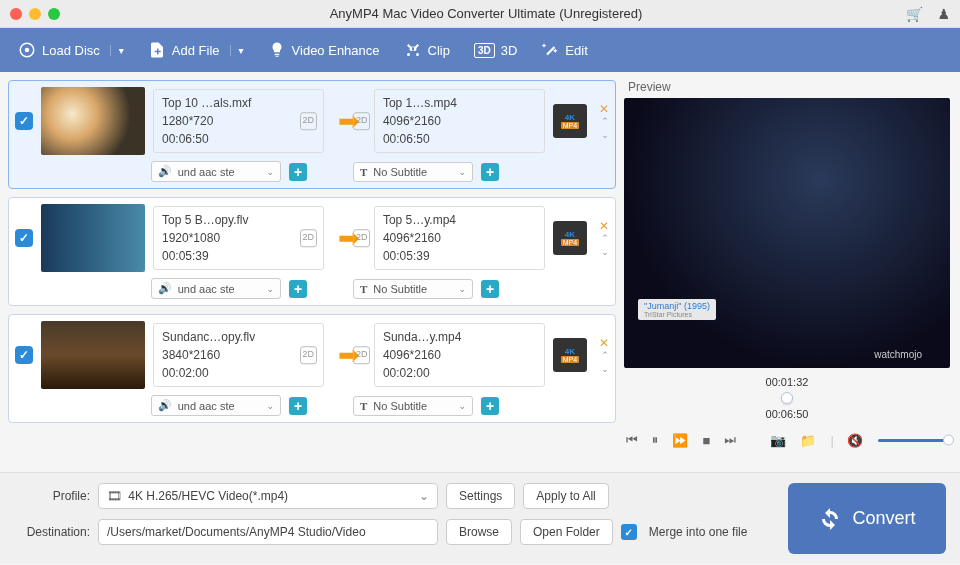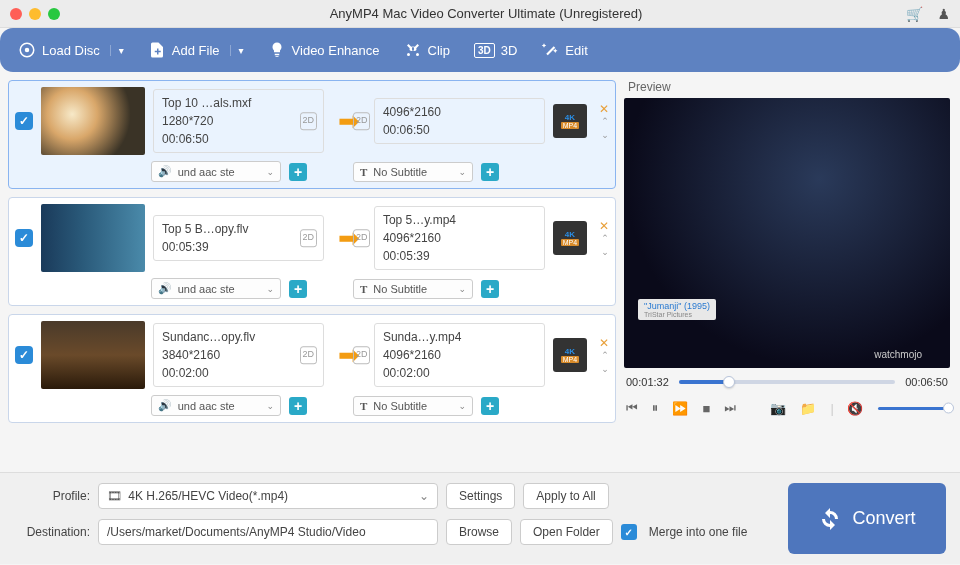--- a/index.html
+++ b/index.html
@@ -2,21 +2,21 @@
 <html><head>
 <meta charset="utf-8">
 <style>
 * { box-sizing: border-box; margin: 0; padding: 0; font-family: -apple-system, "Helvetica Neue", Arial, sans-serif; }
 body { width: 960px; height: 565px; background: #f5f5f5; overflow: hidden; }
 .titlebar { height: 28px; display: flex; align-items: center; padding: 0 10px; background: #ececec; border-bottom: 1px solid #ddd; position: relative; }
 .traffic { display: flex; gap: 7px; }
 .traffic span { width: 12px; height: 12px; border-radius: 50%; display: block; }
 .titlebar .title { position: absolute; left: 12px; right: 0; text-align: center; font-size: 13px; color: #333; pointer-events: none; }
 .titlebar .right-icons { margin-left: auto; display: flex; gap: 14px; color: #555; font-size: 14px; }
-.toolbar { height: 44px; background: #5e82c1; display: flex; align-items: center; padding: 0 8px; gap: 4px; color: #fff; border-radius: 13px; }
+.toolbar { height: 44px; background: #5e82c1; display: flex; align-items: center; padding: 0 8px; gap: 4px; color: #fff; }
 .tbtn { display: flex; align-items: center; gap: 6px; padding: 6px 10px; border-radius: 4px; cursor: pointer; font-size: 13px; }
 .tbtn .caret { border-left: 1px solid rgba(255,255,255,0.3); padding-left: 8px; margin-left: 4px; font-size: 10px; }
 .tbtn svg { width: 18px; height: 18px; fill: #fff; }
 .main { display: flex; height: 400px; }
 .list { width: 624px; padding: 8px; overflow-y: auto; }
 .item { border: 1px solid #c9d6ea; border-radius: 4px; background: #fff; margin-bottom: 8px; padding: 6px; }
 .item.sel { background: #eaf3fe; border-color: #8ab4f0; }
 .item-top { display: flex; align-items: center; gap: 8px; }
 .chk { width: 18px; height: 18px; border-radius: 4px; background: #2b8bd8; display: flex; align-items: center; justify-content: center; }
 .chk::after { content: "✓"; color: #fff; font-size: 12px; font-weight: bold; }
@@ -34,21 +34,21 @@
 .drop { border: 1px solid #ccc; border-radius: 3px; background: #fdfdfd; font-size: 11px; padding: 3px 6px; display: flex; align-items: center; gap: 6px; color: #555; cursor: pointer; }
 .drop .dd { margin-left: auto; color: #888; font-size: 9px; }
 .plus { width: 18px; height: 18px; background: #2aa9c7; color: #fff; border-radius: 3px; display: flex; align-items: center; justify-content: center; font-size: 14px; font-weight: bold; cursor: pointer; }
 .preview { flex: 1; padding: 6px 10px 0 0; display: flex; flex-direction: column; }
 .preview-label { font-size: 12px; color: #666; padding: 2px 0 4px 4px; }
 .video { width: 100%; height: 270px; background: #000; position: relative; border-radius: 2px; overflow: hidden; }
 .video-tag { position: absolute; bottom: 48px; left: 14px; background: #e8e8e8; padding: 2px 6px; font-size: 9px; border-radius: 2px; }
 .video-tag .jn { color: #2a7ad1; }
 .video-tag .sub { color: #888; font-size: 7px; display: block; }
 .video-wm { position: absolute; bottom: 8px; right: 28px; color: #ccc; font-size: 10px; }
-.timeline { display: flex; align-items: center; gap: 10px; padding: 8px 2px; font-size: 11px; color: #333; }
+.timeline { display: flex; align-items: center; gap: 10px; padding: 8px 2px; font-size: 11px; color: #333; flex-direction: column; }
 .track { flex: 1; height: 4px; background: #cfd6e4; border-radius: 2px; position: relative; }
 .track .prog { position: absolute; left: 0; top: 0; bottom: 0; background: #3a74d0; border-radius: 2px; }
 .track .knob { position: absolute; top: 50%; transform: translate(-50%,-50%); width: 12px; height: 12px; border-radius: 50%; background: #fff; border: 1px solid #b8c4da; box-shadow: 0 1px 2px rgba(0,0,0,0.15); }
 .pcontrols { display: flex; align-items: center; gap: 14px; padding: 4px 2px; color: #666; font-size: 13px; }
 .pcontrols .sp { flex: 1; }
 .vol { width: 70px; height: 3px; background: #3a74d0; border-radius: 2px; position: relative; }
 .vol .vk { position: absolute; right: -6px; top: 50%; transform: translateY(-50%); width: 11px; height: 11px; border-radius: 50%; background: #fff; border: 1px solid #b8c4da; }
 .footer { height: 92px; background: #f0f0f0; border-top: 1px solid #ddd; padding: 10px 14px; display: flex; gap: 14px; }
 .fleft { flex: 1; display: flex; flex-direction: column; gap: 10px; }
 .frow { display: flex; align-items: center; gap: 8px; font-size: 12px; color: #444; }
@@ -123,20 +123,21 @@
       <div class="chk"></div>
       <div class="thumb" style="background:radial-gradient(circle at 30% 40%, #f7e9c8 0%, #d9a76a 30%, #3a3326 70%)"></div>
       <div class="fileinfo">
         <div class="fname">Top 10 …als.mxf</div>
         <div>1280*720</div>
         <div>00:06:50</div>
         <span class="badge2d">2D</span>
       </div>
       <div class="arrow">➡</div>
       <div class="fileinfo">
+        <div class="fname">Top 1…s.mp4</div>
         <div>4096*2160</div>
         <div>00:06:50</div>
         <span class="badge2d" style="right:auto;left:-22px">2D</span>
       </div>
       <div class="fmticon">
             <span class="k4">4K</span>
             <span class="mp4">MP4</span>
           </div>
       <div style="display:flex;flex-direction:column;align-items:center">
         <div class="xclose">✕</div>
@@ -161,20 +162,21 @@
           </div>
       <div class="plus">+</div>
     </div>
       </div>
       <div class="item">
     <div class="item-top">
       <div class="chk"></div>
       <div class="thumb" style="background:linear-gradient(90deg,#1a3a5a,#2a5a7a 40%,#4a8aaa)"></div>
       <div class="fileinfo">
         <div class="fname">Top 5 B…opy.flv</div>
+        <div>1920*1080</div>
         <div>00:05:39</div>
         <span class="badge2d">2D</span>
       </div>
       <div class="arrow">➡</div>
       <div class="fileinfo">
         <div class="fname">Top 5…y.mp4</div>
         <div>4096*2160</div>
         <div>00:05:39</div>
         <span class="badge2d" style="right:auto;left:-22px">2D</span>
       </div>

